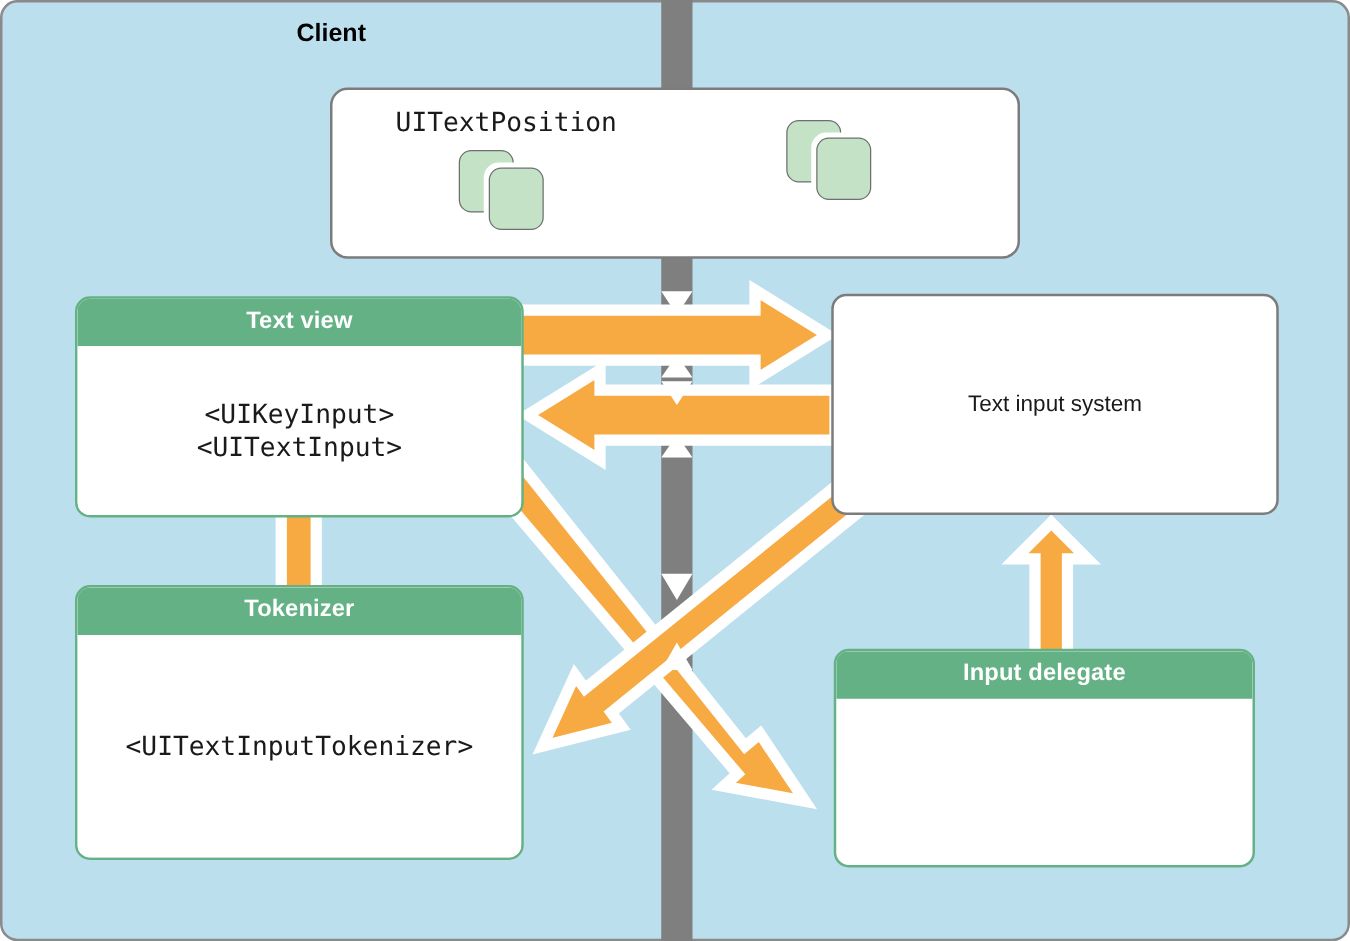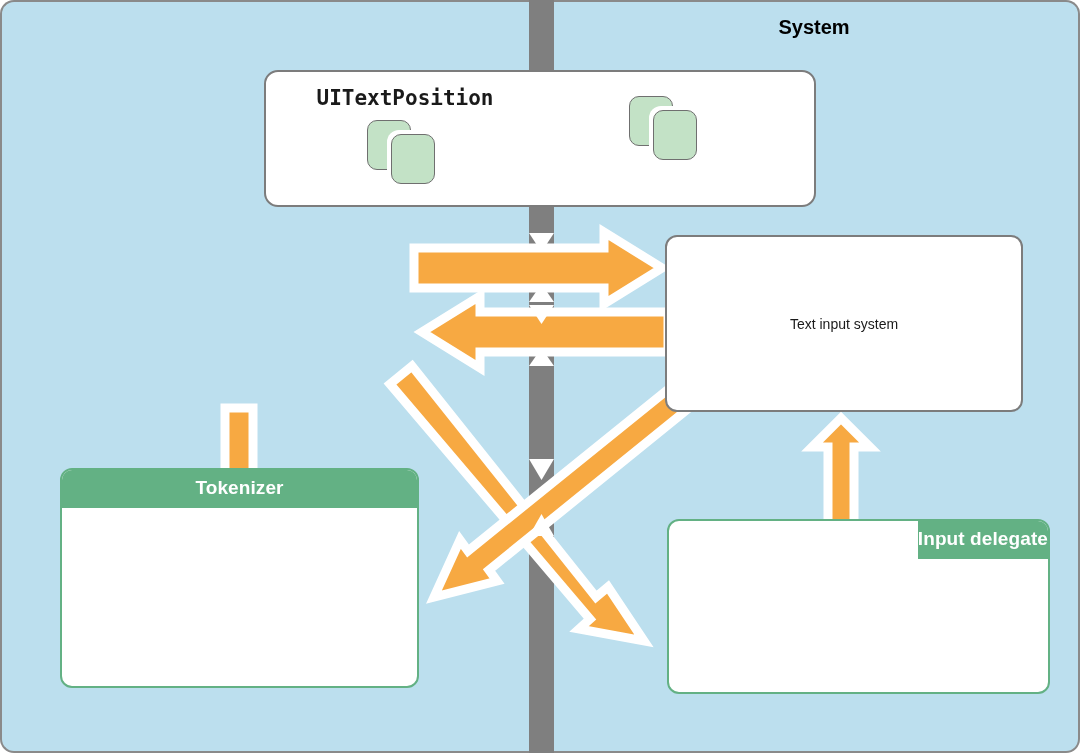--- a/index.html
+++ b/index.html
@@ -102,41 +102,40 @@
   .mono {
     font-family: "DejaVu Sans Mono", "Liberation Mono", monospace;
     font-size: 21px;
     color: #1a1a1a;
     line-height: 1.28;
     text-align: center;
     white-space: nowrap;
   }
   .sans {
     font-family: "Liberation Sans", sans-serif;
-    font-size: 14px;
+    font-size: 18px;
     color: #1a1a1a;
     text-align: center;
   }
 
   
   #card-objects {
     left: 264px;
     top: 70px;
     width: 552px;
     height: 137px;
     border: 2px solid #7c7c7c;
     border-radius: 14px;
     background: #ffffff;
   }
   .obj-group {
     position: absolute;
     top: 14px;
     width: 250px;
     text-align: center;
-    font-weight: bold;
   }
   #obj-group-0 { left: 14px; }
   #obj-group-1 { left: 276px; }
   .obj-label {
     font-family: "DejaVu Sans Mono", "Liberation Mono", monospace;
     font-size: 21px;
     color: #1a1a1a;
     white-space: nowrap;
   }
   .obj-icon {
@@ -159,21 +158,21 @@
   .obj-icon .front {
     left: 24px;
     top: 14px;
     box-shadow: -2px -2px 0 2px #ffffff;
   }
 
   
   #card-text-view  { left: 60px;  top: 237px; width: 359px; height: 177px; }
   #card-tokenizer  { left: 60px;  top: 468px; width: 359px; height: 220px; }
   #card-text-input-system { left: 665px; top: 235px; width: 358px; height: 177px; }
-  #card-input-delegate    { left: 667px; top: 519px; width: 383px; height: 175px; align-items: flex-end; }
+  #card-input-delegate    { left: 667px; top: 519px; width: 337px; height: 175px; }
 
   
   #arrows {
     position: absolute;
     left: 0;
     top: 0;
     width: 1080px;
     height: 753px;
     pointer-events: none;
   }
@@ -181,21 +180,21 @@
 </style>
 </head>
 <body>
 
 <div id="canvas">
 
   <div class="panel" id="panel-client"></div>
   <div class="panel" id="panel-system"></div>
   <div class="divider"></div>
 
-  <div class="column-title" id="title-system">System</div>
+  <div class="column-title" id="title-client">Client</div>
 
   <svg id="arrows" viewBox="0 0 1080 753" xmlns="http://www.w3.org/2000/svg">
 
     <g>
       <path d="M 414 248 L 604 248 L 604 232 L 662 268 L 604 304 L 604 288 L 414 288 Z" fill="#F7A942" stroke="#FFFFFF" stroke-width="9" stroke-linejoin="miter"></path>
     </g>
 
     <g>
       <path d="M 668 312 L 480 312 L 480 296 L 422 332 L 480 368 L 480 352 L 668 352 Z" fill="#F7A942" stroke="#FFFFFF" stroke-width="9" stroke-linejoin="miter"></path>
     </g>
@@ -247,23 +246,33 @@
       </div>
     </div>
     <div class="obj-group" id="obj-group-1">
       <div class="obj-icon">
         <span class="back"></span>
           <span class="front"></span>
       </div>
     </div>
   </div>
 
+  <div id="card-text-view" class="card titled">
+    <div class="card-header">Text view</div>
+    <div class="card-body">
+      <div class="mono">&lt;UIKeyInput&gt;</div>
+      <div class="mono">&lt;UITextInput&gt;</div>
+    </div>
+  </div>
 
   <div id="card-tokenizer" class="card titled">
     <div class="card-header">Tokenizer</div>
+    <div class="card-body">
+      <div class="mono">&lt;UITextInputTokenizer&gt;</div>
+    </div>
   </div>
 
   <div id="card-text-input-system" class="card plain">
     <div class="sans">Text input system</div>
   </div>
 
   <div id="card-input-delegate" class="card titled">
     <div class="card-header">Input delegate</div>
   </div>
 

